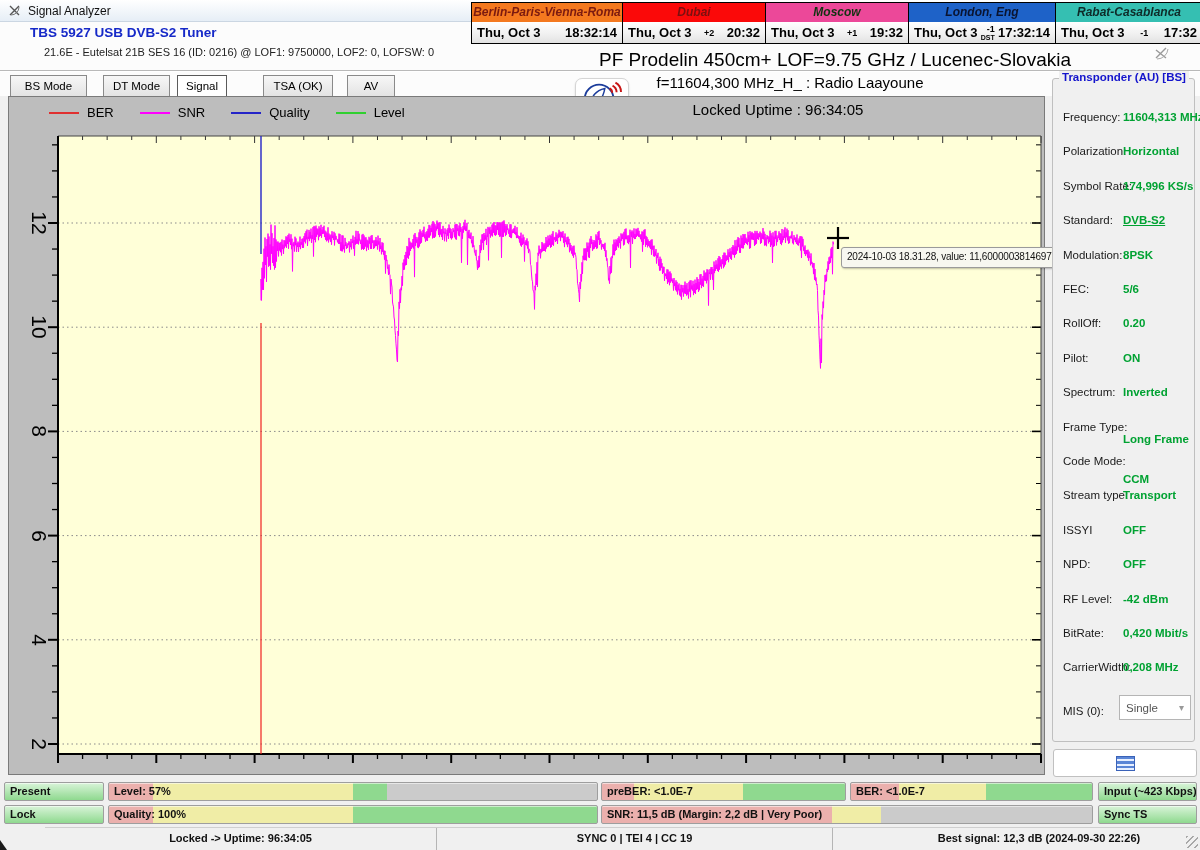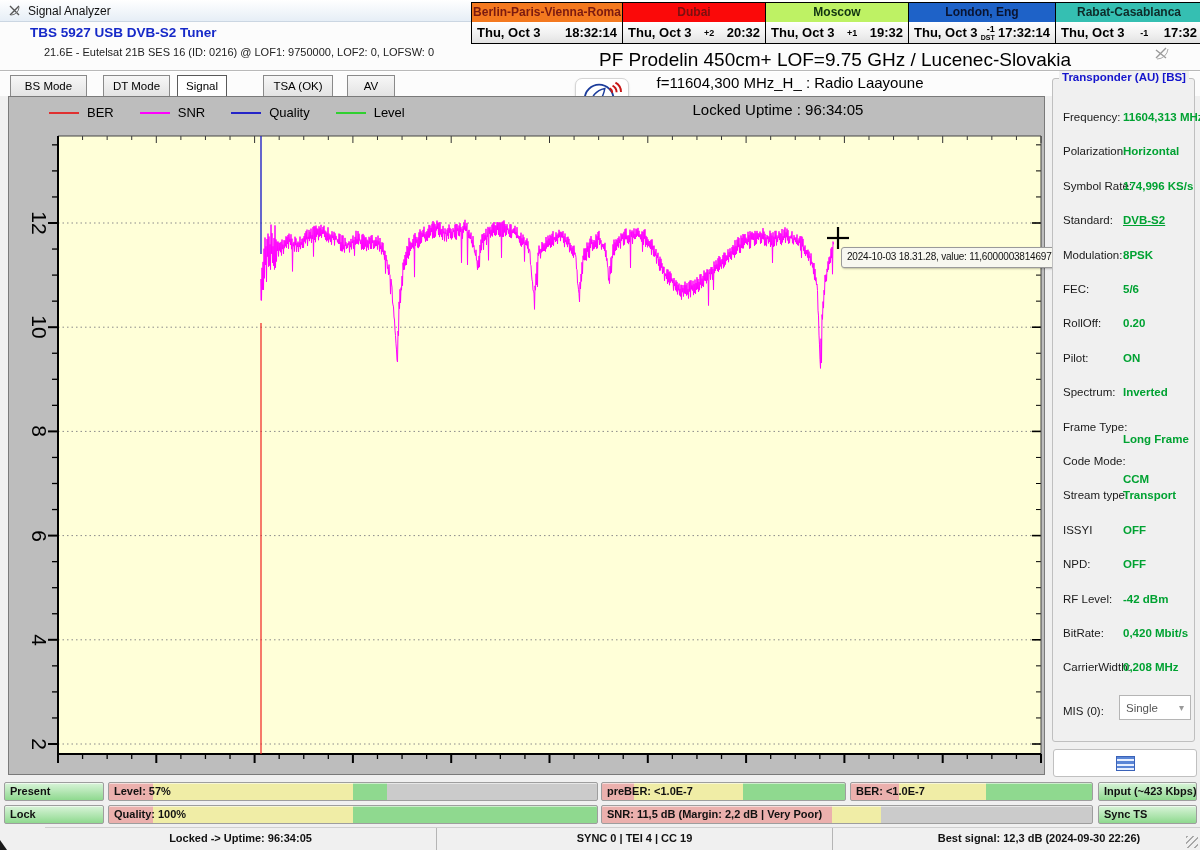--- a/index.html
+++ b/index.html
@@ -11,21 +11,21 @@
   .topstrip{position:absolute;left:0;top:22px;width:1200px;height:74px;background:#FCFCFC;}
   .groove{position:absolute;left:0;top:70px;width:1200px;height:0;border-top:1px solid #B9B9B9;border-bottom:1px solid #FFFFFF;}
   .tuner-name{position:absolute;left:30px;top:25px;font-size:13.5px;font-weight:bold;color:#1629C8;}
   .tuner-details{position:absolute;left:44px;top:46px;font-size:11px;color:#222;}
   .antenna{position:absolute;left:472px;top:49px;width:726px;text-align:center;font-size:19px;color:#000;}
   .freqline{position:absolute;left:430px;top:74px;width:720px;text-align:center;font-size:15px;color:#000;}
 
   
   .clocks{position:absolute;left:471px;top:2px;display:flex;border:1px solid #000;background:#000;gap:1px;}
   .clock{width:144px;}
-  .clock-hd{height:19px;line-height:19px;text-align:center;font-size:12px;font-weight:bold;overflow:hidden;}
+  .clock-hd{height:19px;line-height:19px;text-align:center;font-size:12px;font-weight:bold;font-style:italic;overflow:hidden;}
   .clock-tm{height:21px;background:linear-gradient(#FFFFFF,#F1F1F1 55%,#E2E2E2);display:flex;align-items:center;justify-content:space-between;padding:0 5px;font-size:13px;font-weight:bold;color:#000;}
   .clock-tm .o1{font-size:9px;vertical-align:top;line-height:10px;display:block;text-align:right;}
   .clock-tm .o2{font-size:7px;display:block;line-height:7px;}
   .ostack{display:inline-block;}
 
   
   .tabs{position:absolute;left:10px;top:75px;height:22px;}
   .tab{position:absolute;top:0;height:22px;font-size:11.5px;color:#000;background:linear-gradient(#F7F7F7,#E3E3E3);border:1px solid #8A8A8A;box-sizing:border-box;text-align:center;line-height:20px;cursor:default;}
   .tab.active{background:#FFFFFF;border:1px solid #5A5A5A;font-weight:normal;}
 
@@ -96,21 +96,21 @@
       </div>
       <div class="clock" style="width: 142px;">
         <div class="clock-hd" style="background:#FB0909;color:#7B1010">Dubai</div>
     <div class="clock-tm">
       <span>Thu, Oct 3</span>
           <span class="o1">+2</span>
       <span>20:32</span>
         </div>
       </div>
       <div class="clock" style="width: 142px;">
-        <div class="clock-hd" style="background:#bef264;color:#113311">Moscow</div>
+        <div class="clock-hd" style="background:#ec4899;color:#113311">Moscow</div>
     <div class="clock-tm">
       <span>Thu, Oct 3</span>
           <span class="o1">+1</span>
       <span>19:32</span>
         </div>
       </div>
       <div class="clock" style="width: 146px;">
         <div class="clock-hd" style="background:#1E62C8;color:#0A1430">London, Eng</div>
     <div class="clock-tm">
       <span>Thu, Oct 3</span>

